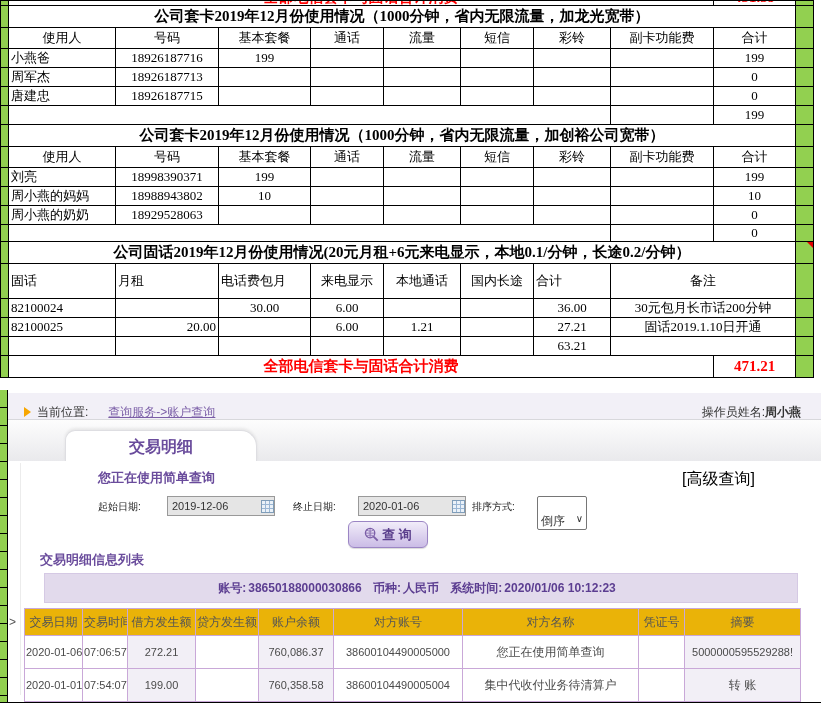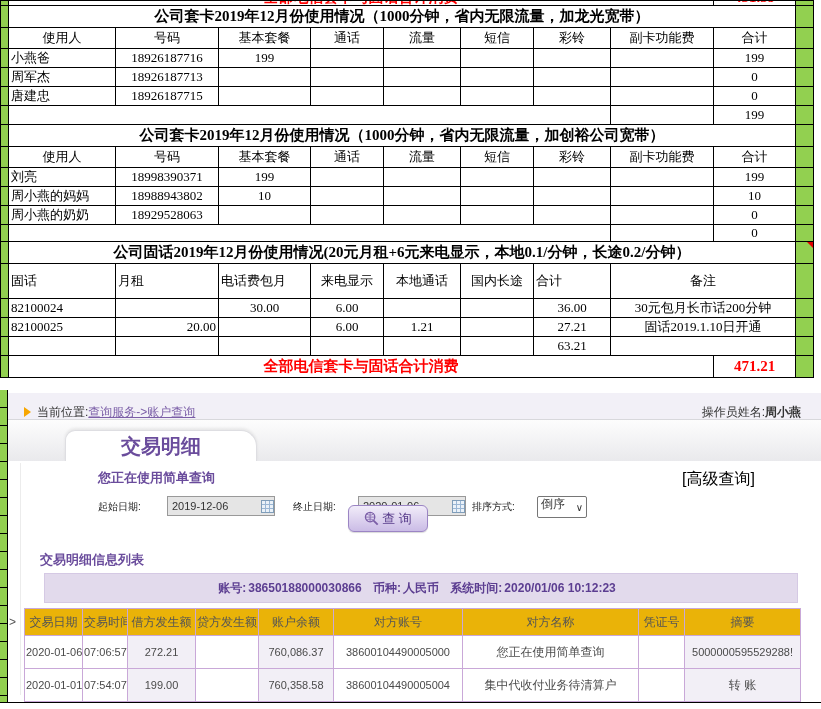--- a/index.html
+++ b/index.html
@@ -40,47 +40,47 @@
           border-top:1px solid #000}
 
   
   #web{position:absolute;left:8px;top:393px;width:813px;height:309px;background:#fff;
        z-index:5;overflow:hidden;font-size:12px;color:#333}
   .crumb{position:absolute;left:0;top:0;width:100%;height:27px;background:#F2F0F7;
          border-bottom:1px solid #D8D8DC;display:flex;align-items:center;box-sizing:border-box;
          padding:12px 20px 0 16px}
   .ptr{width:0;height:0;border-left:7px solid #F7A600;border-top:5px solid transparent;
        border-bottom:5px solid transparent;margin-right:6px}
-  .crumb a{color:#7B5EA7;text-decoration:underline;margin-left:0;cursor:pointer}
+  .crumb a{color:#7B5EA7;text-decoration:underline;margin-left:20px;cursor:pointer}
   .op{margin-left:auto}
   .band{position:absolute;left:0;top:27px;width:100%;height:41px;
         background:linear-gradient(#FDFDFD,#E9E9EC)}
   .tab{position:absolute;left:57px;top:37px;width:190px;height:31px;background:#fff;
        border:1px solid #DEDEE2;border-bottom:none;border-radius:10px 16px 0 0;
        box-shadow:0 -2px 3px rgba(0,0,0,.07);text-align:center;line-height:31px;
-       color:#6A4C9C;font-weight:bold;font-size:20px;cursor:pointer}
+       color:#6A4C9C;font-weight:bold;font-size:16px;cursor:pointer}
   .content{position:absolute;left:0;top:68px;width:100%;height:241px;background:#fff}
   .edge{position:absolute;left:12px;top:70px;height:232px;border-left:1px solid #ECECEC}
   .mode{position:absolute;left:90px;top:76px;color:#6A4C9C;font-weight:bold;font-size:13px}
   .adv{position:absolute;left:674px;top:76px;color:#000000;font-size:16px;cursor:pointer}
   .flabel{position:absolute;top:107px;font-size:10px;color:#222}
   .iwrap{position:absolute;top:103px;height:22px}
   .inp{width:108px;height:20px;border:1px solid #999;background:#e5e5e5;box-sizing:border-box;
        font:11px "Liberation Sans",sans-serif;color:#333;padding:0 18px 0 4px}
   .cal{position:absolute;right:3px;top:4px;width:13px;height:13px;background:#EAF1F8;
        border:1px solid #7F9DB9;box-sizing:border-box;cursor:pointer;
        background-image:repeating-linear-gradient(0deg,transparent 0 3px,#9AB6D4 3px 4px),
                         repeating-linear-gradient(90deg,transparent 0 3px,#9AB6D4 3px 4px)}
   .sel{position:absolute;left:529px;top:103px;width:50px;height:22px;border:1px solid #767676;
-       background:#fff;box-sizing:border-box;display:flex;align-items:flex-end;cursor:pointer;
-       font-size:12px;padding:4px 3px;border-radius:2px}
+       background:#fff;box-sizing:border-box;display:flex;align-items:flex-start;cursor:pointer;
+       font-size:12px;padding:16px 3px;border-radius:2px}
   .sel .arr{margin-left:auto;font-size:10px;color:#333}
-  .qbtn{position:absolute;left:340px;top:112px;width:78px;height:25px;border:1px solid #9B85C4;
+  .qbtn{position:absolute;left:340px;top:128px;width:78px;height:25px;border:1px solid #9B85C4;
         border-radius:6px;background:linear-gradient(#F1ECF9,#CBBCE6);color:#5A3E8C;
-        font-weight:normal;font-size:13px;display:flex;align-items:center;justify-content:center;
+        font-weight:bold;font-size:13px;display:flex;align-items:center;justify-content:center;
         gap:3px;cursor:pointer;box-shadow:0 1px 1px rgba(0,0,0,.15)}
   .lhead{position:absolute;left:32px;top:158px;color:#6A4C9C;font-weight:bold;font-size:13px}
   .bar{position:absolute;left:36px;top:180px;width:754px;height:30px;background:#E2DAEC;
        border:1px solid #D5C9E4;box-sizing:border-box;line-height:28px;text-align:center;
        color:#5C3E91;font-weight:bold;font-size:12px}
   .bar span{margin:0 8px 0 2px}
   .exp{position:absolute;left:1px;top:222px;font-size:12px;color:#555;cursor:pointer}
   .list{position:absolute;left:16px;top:215px;border-collapse:collapse;table-layout:fixed;
         width:776px;font-size:12px;color:#4A4A4A}
   .list th,.list td{border:1px solid #C9A8D8;padding:0 1px;overflow:hidden;white-space:nowrap}

